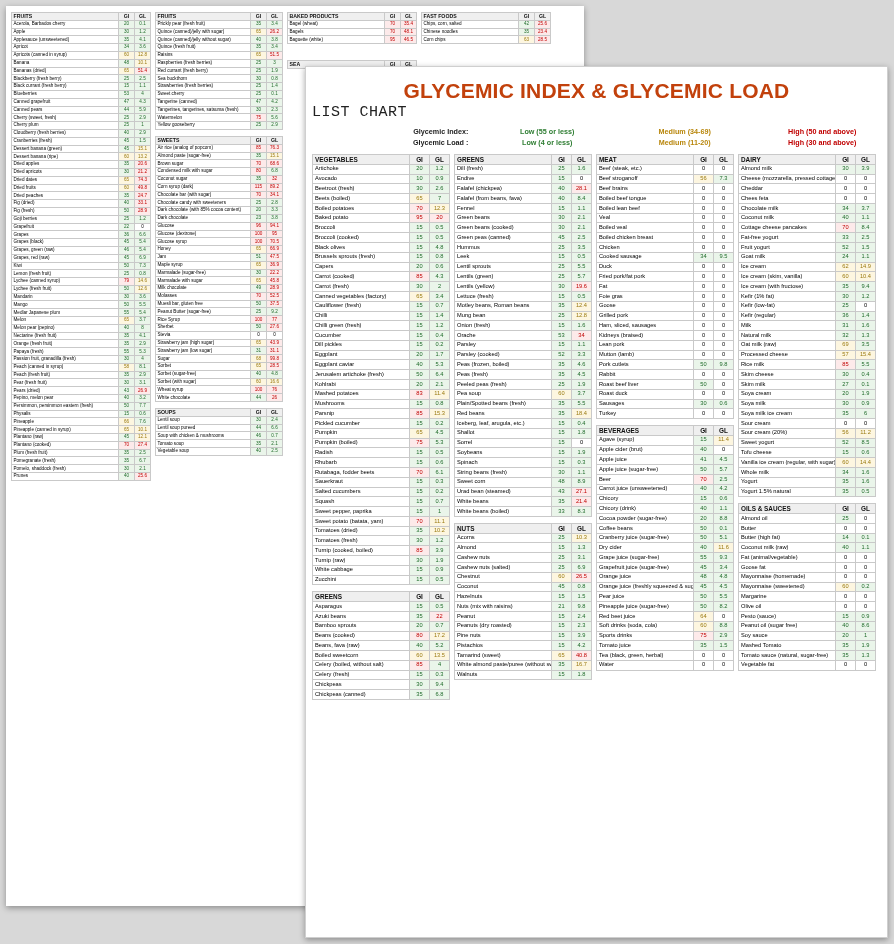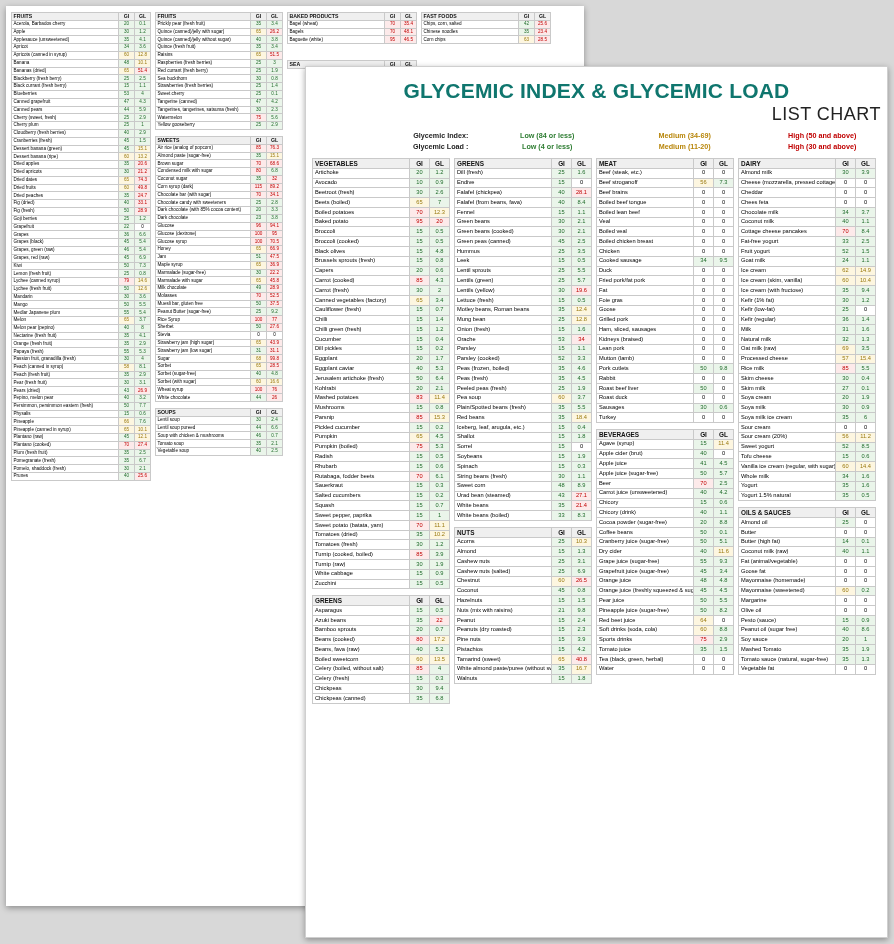--- a/index.html
+++ b/index.html
@@ -23,33 +23,34 @@
   }
   
   #front-sheet{
     left:305px;top:66px;width:583px;height:872px;
     padding:8px 6px 0 6px;
     box-sizing:border-box;
     border:1px solid #cfcfcf;
   }
   .title-main{
     text-align:center;
-    color:#0f766e;
+    color:#c2410c;
     font-weight:bold;
     font-size:21px;
     letter-spacing:0.2px;
     margin:4px 0 0 0;
     white-space:nowrap;
   }
   .title-sub{
-    text-align:right;
+    text-align:left;
     color:#222;
-    font-size:18px;
+    font-size:15px;
     margin:1px 0 5px 0;
     letter-spacing:0.5px;
+    font-family:Liberation Mono, monospace;
   }
   .legend{
     display:flex;
     font-size:7.2px;
     margin:0 0 6px 0;
     padding-left:60px;
     gap:20px;
   }
   .legend-labels{width:105px;text-align:right;color:#222;line-height:11px;font-weight:bold;}
   .legend-col{width:128px;text-align:center;line-height:11px;font-weight:bold;}
@@ -783,21 +784,21 @@
 <div class="sheet" id="front-sheet">
   <div class="title-main">GLYCEMIC INDEX &amp; GLYCEMIC LOAD</div>
   <div class="title-sub">LIST CHART</div>
 
   <div class="legend">
     <div class="legend-labels">
       <div>Glycemic Index:</div>
       <div>Glycemic Load :</div>
     </div>
     <div class="legend-col low">
-      <div>Low (84 or less)</div>
+      <div>Low (55 or less)</div>
       <div>Low (4 or less)</div>
     </div>
     <div class="legend-col med">
       <div>Medium (34-69)</div>
       <div>Medium (11-20)</div>
     </div>
     <div class="legend-col high">
       <div>High (50 and above)</div>
       <div>High (30 and above)</div>
     </div>

